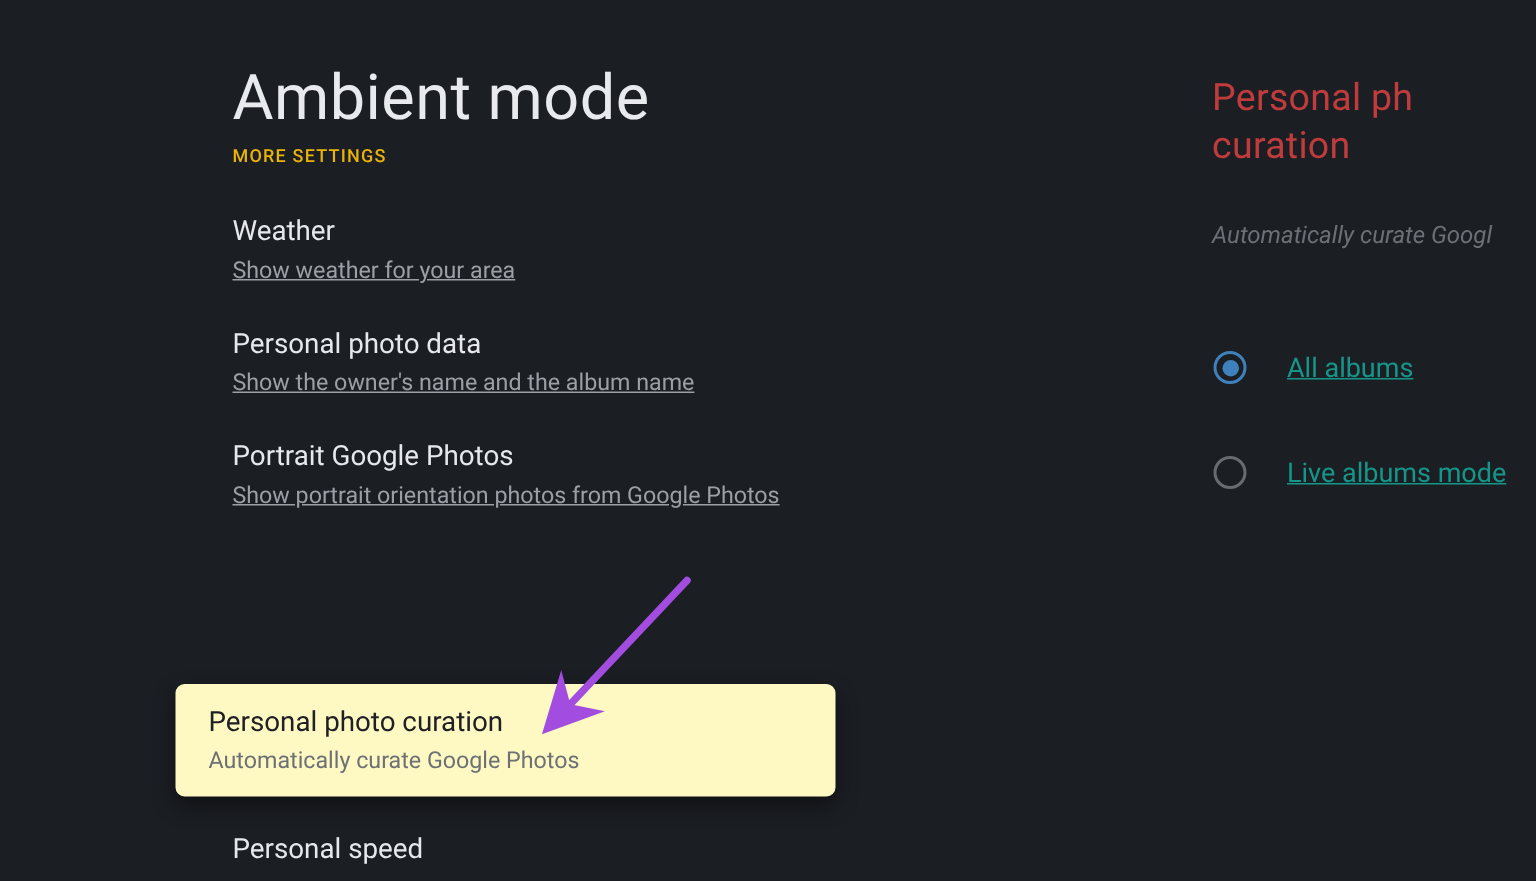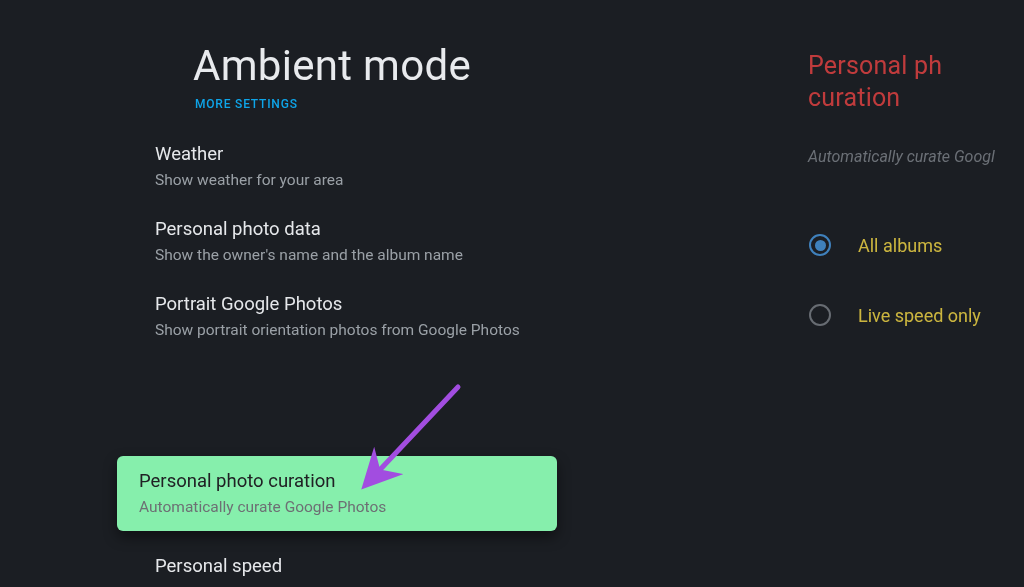--- a/index.html
+++ b/index.html
@@ -22,32 +22,30 @@
   }
 
   .page-title {
     position: absolute;
     left: 155px;
     top: 41px;
     font-size: 42px;
     font-weight: 400;
     color: #e8eaed;
     letter-spacing: 0.3px;
-    margin-left: 38px;
   }
 
   .section-label {
     position: absolute;
     left: 155px;
     top: 97px;
     font-size: 12px;
     font-weight: 500;
     letter-spacing: 0.8px;
-    color: #0ea5e9;
-    margin-left: 40px;
+    color: #eab308;
   }
 
   .settings-list {
     position: absolute;
     left: 155px;
     top: 143px;
     width: 440px;
   }
 
   .setting-item {
@@ -58,29 +56,30 @@
     font-size: 18.5px;
     font-weight: 400;
     color: #e6e8eb;
     margin-bottom: 6px;
   }
 
   .setting-desc {
     font-size: 15.5px;
     font-weight: 400;
     color: #9aa0a6;
+    text-decoration: underline;
   }
 
   .highlight-card {
     position: absolute;
     left: 117px;
     top: 456px;
     width: 440px;
     height: 75px;
-    background: #86efac;
+    background: #fef9c3;
     border-radius: 6px;
     box-shadow: 0 6px 14px rgba(0,0,0,0.45);
     padding: 14px 22px 0 22px;
   }
 
   .highlight-title {
     font-size: 18.5px;
     font-weight: 400;
     color: #202124;
     margin-bottom: 6px;
@@ -176,21 +175,22 @@
   .radio-outer {
     width: 22px;
     height: 22px;
     border-radius: 50%;
     border: 2.5px solid #7d8289;
   }
 
   .radio-label {
     margin-left: 26px;
     font-size: 18px;
-    color: #fde047;
+    color: #14b8a6;
+    text-decoration: underline;
   }
 
   
   .arrow-svg {
     position: absolute;
     left: 350px;
     top: 375px;
     width: 120px;
     height: 120px;
     pointer-events: none;
@@ -253,21 +253,21 @@
             <span class="radio-inner-selected"></span>
           </span>
       </span>
       <span class="radio-label">All albums</span>
     </div>
 
     <div class="radio-item">
       <span class="radio-circle">
         <span class="radio-outer"></span>
       </span>
-      <span class="radio-label">Live speed only</span>
+      <span class="radio-label">Live albums mode</span>
     </div>
 
   </div>
 </div>
 
 <svg class="arrow-svg" viewBox="0 0 120 120">
   <defs>
     <marker id="arrowhead" markerWidth="8" markerHeight="8" refX="4" refY="4" orient="auto" markerUnits="strokeWidth">
       <path d="M0,0 L8,4 L0,8 L2.5,4 Z" fill="#a24de0"></path>
     </marker>

